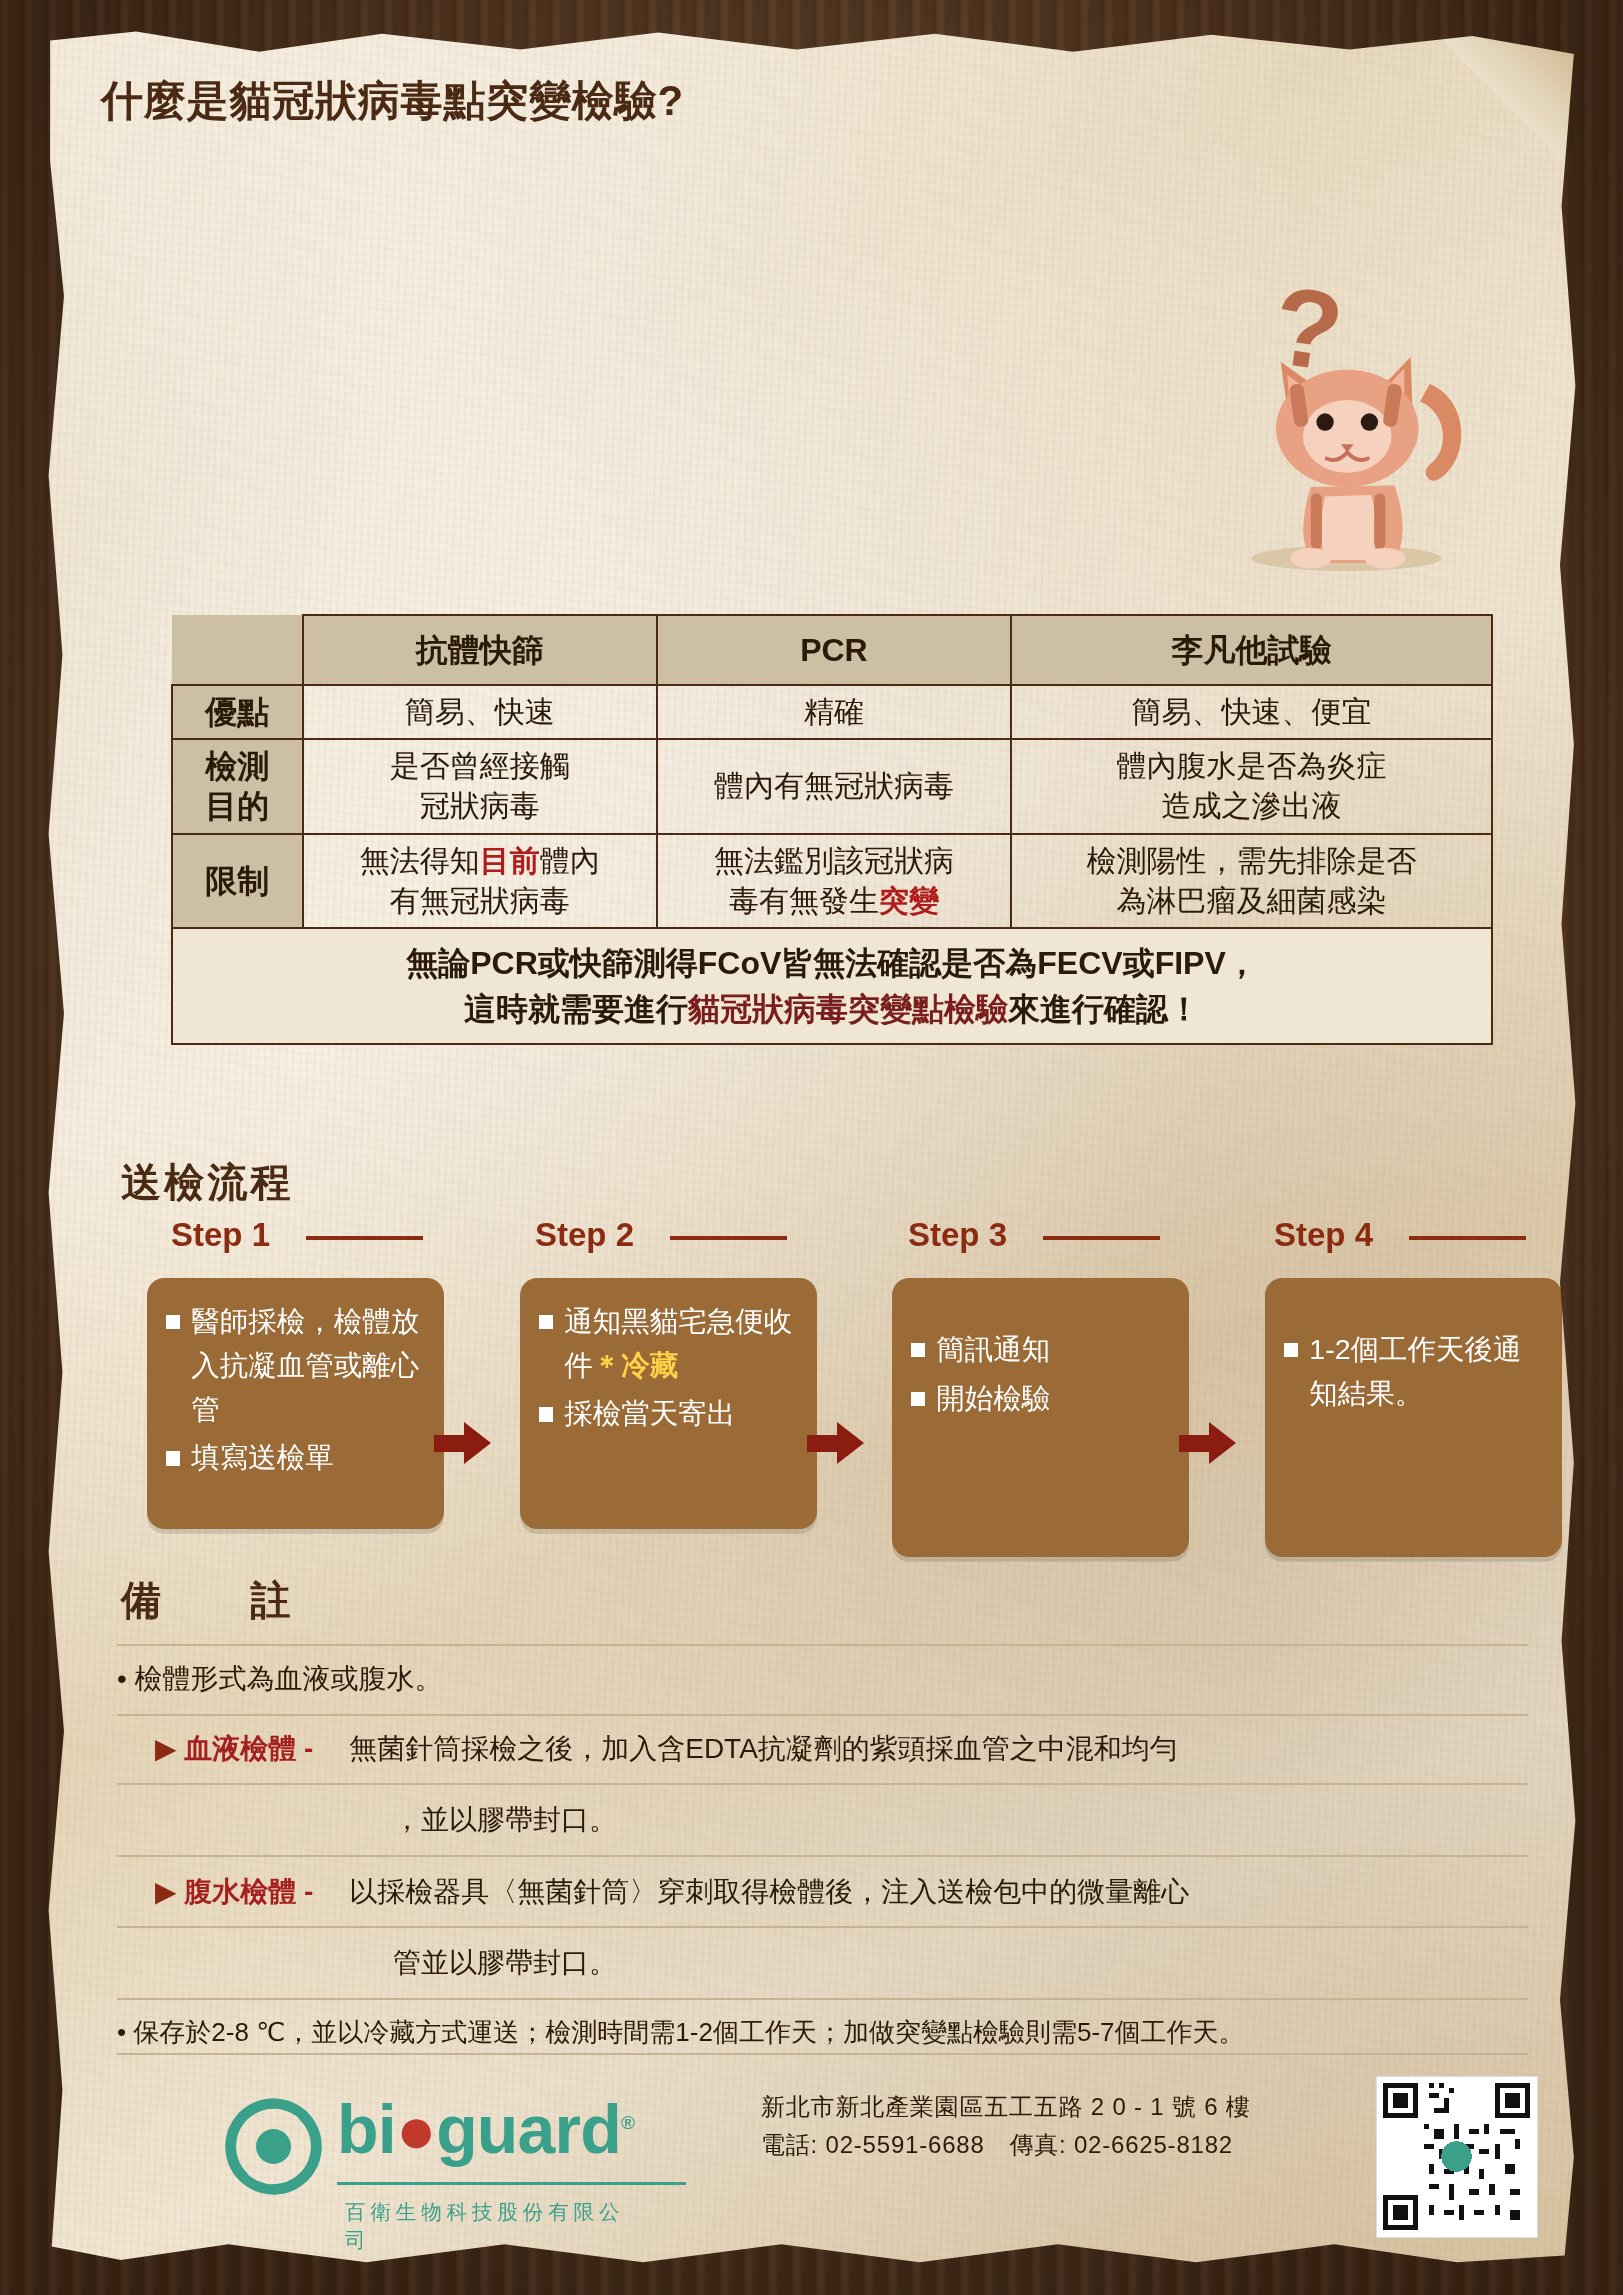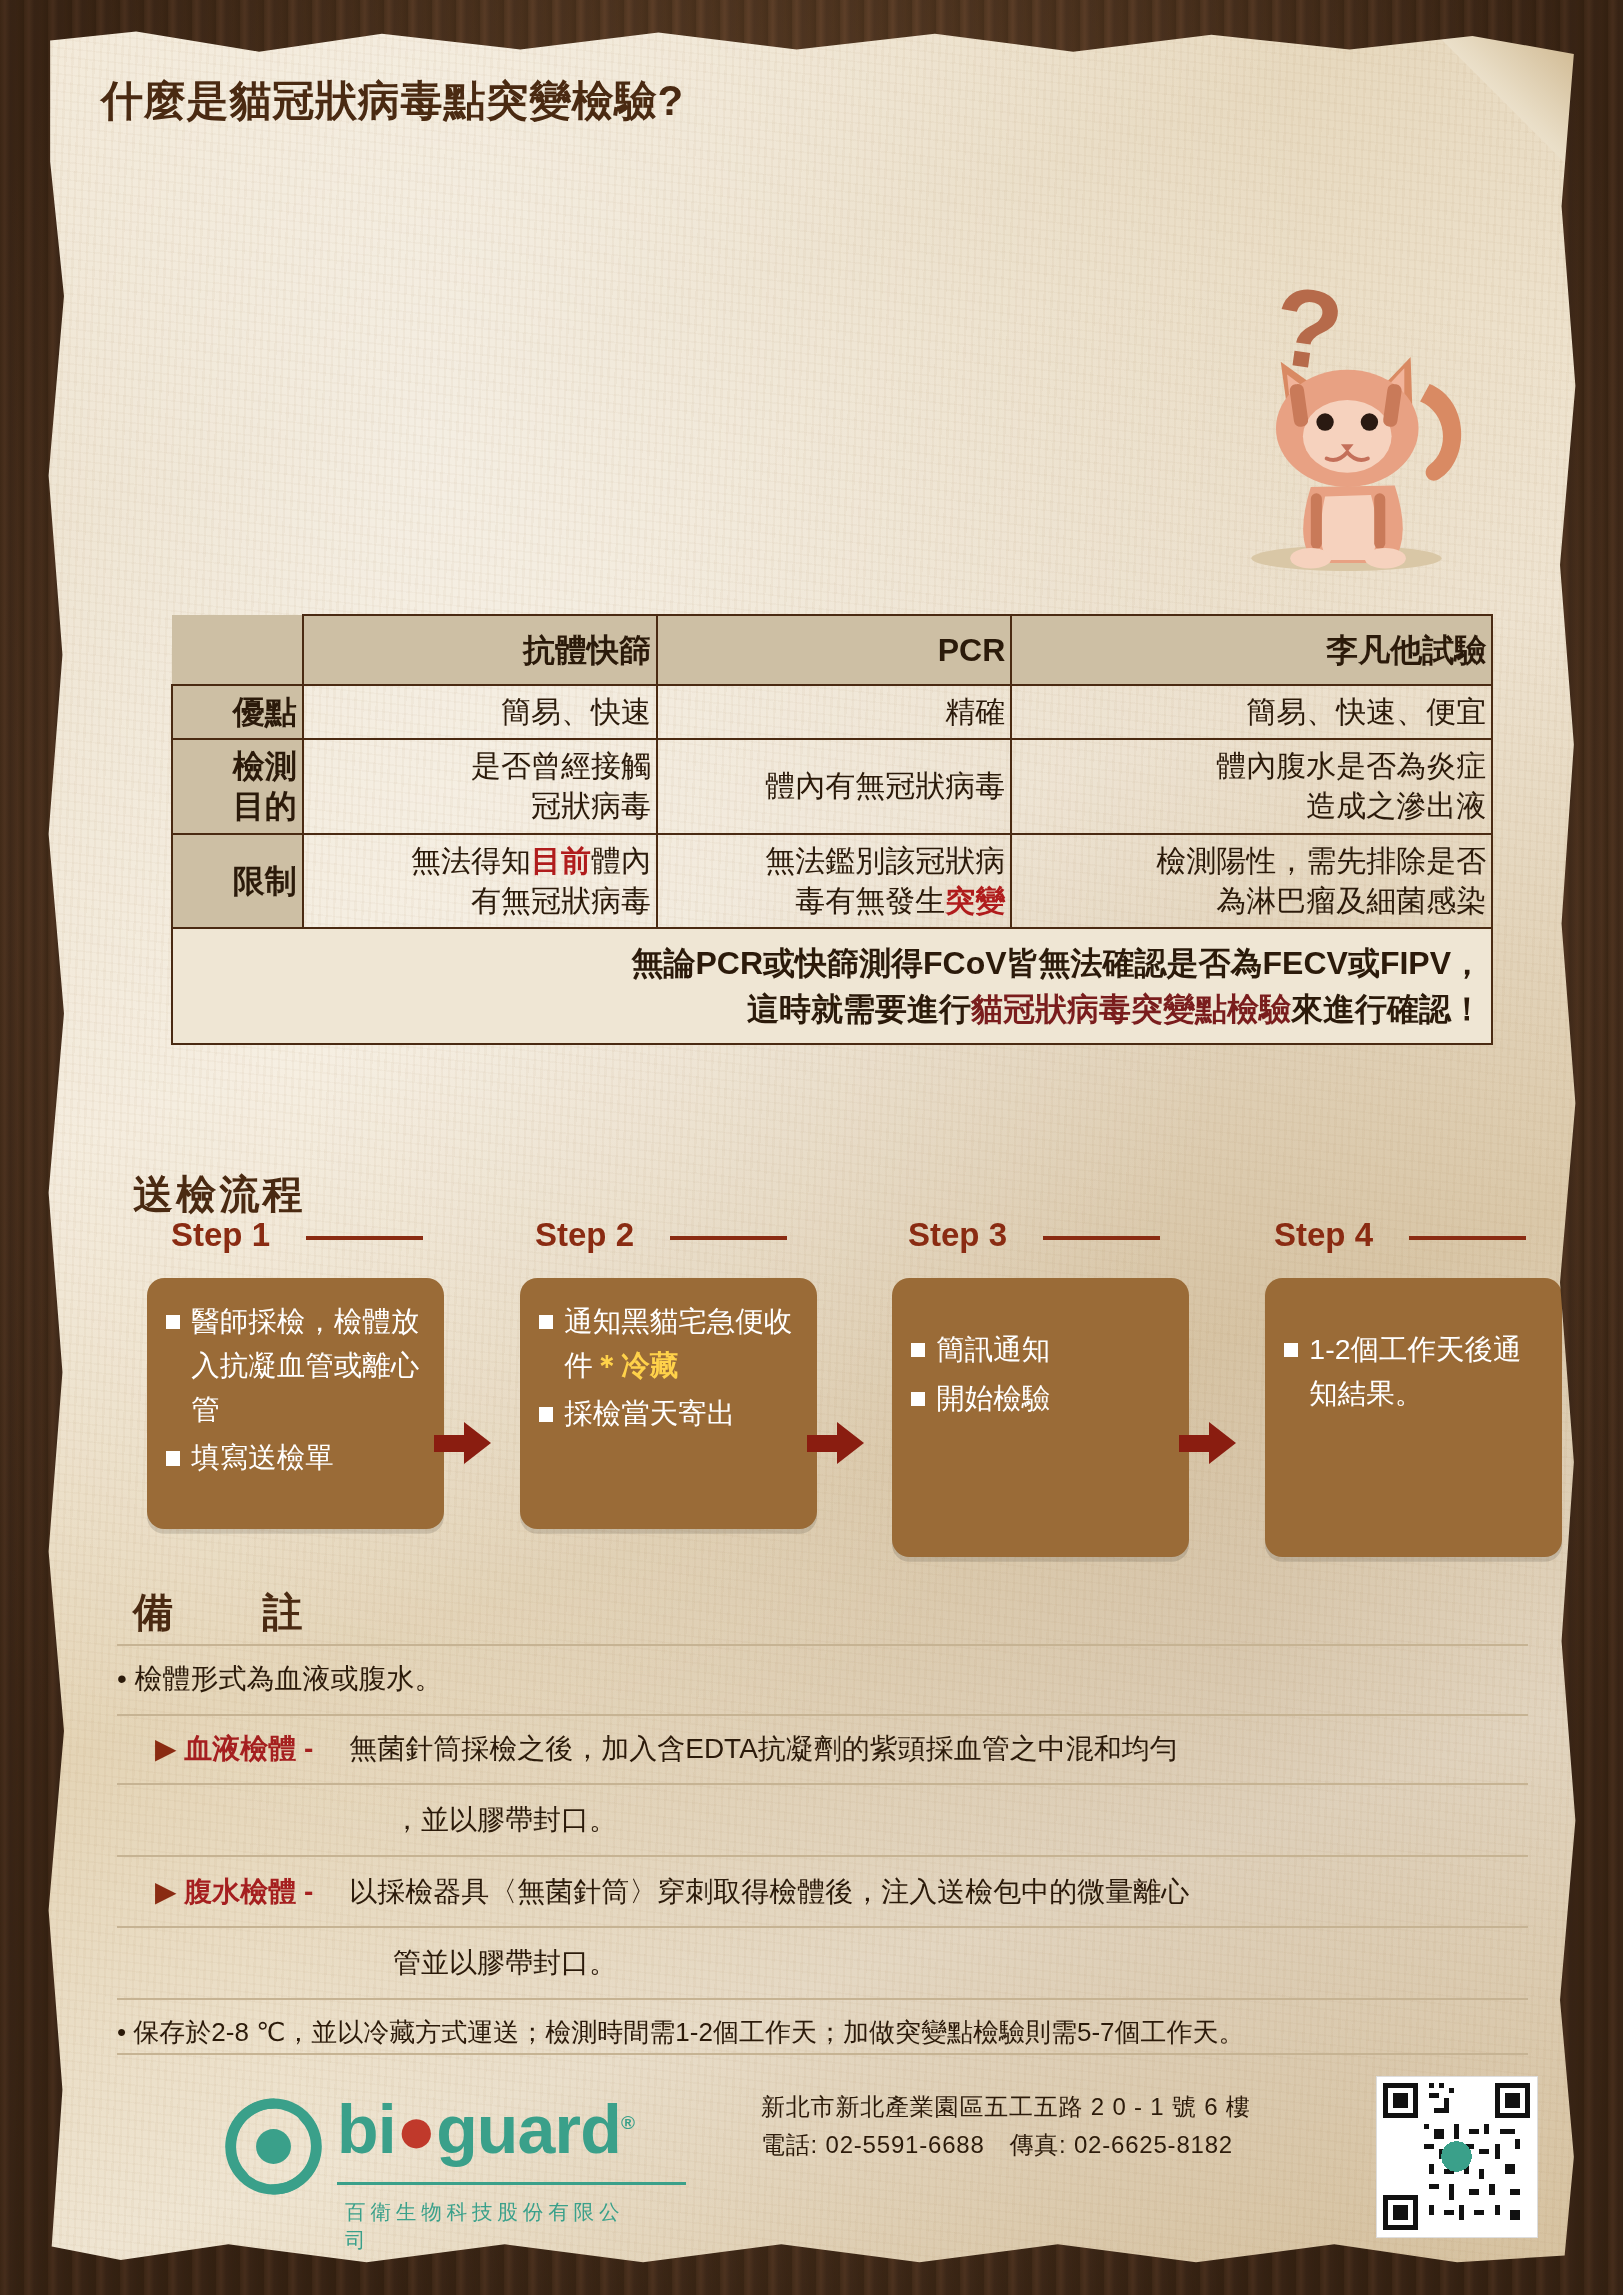--- a/index.html
+++ b/index.html
@@ -74,35 +74,35 @@
   }
 
   
   .tbl{
     position:absolute;left:127px;top:587px;width:1322px;
     border-collapse:collapse;
     font-size:30px;color:#2b1a0a;
   }
   .tbl td,.tbl th{
     border:2.4px solid #4a2a12;
-    text-align:right;vertical-align:middle;padding:6.3px 4.8px;
+    text-align:center;vertical-align:middle;padding:6.3px 4.8px;
     line-height:40px;
   }
   .tbl .hdr{background:#cdbfa4;font-weight:bold;font-size:32px;height:55px;}
   .tbl .rowlab{background:#cdbfa4;font-weight:bold;width:119px;font-size:32px;}
   .tbl .blank{background:#cdbfa4;border-left:none;border-top:none;}
   .tbl .note{
     background:#efe6d4;font-weight:bold;font-size:32px;color:#2b1a0a;line-height:46px;padding:11px 8px;
   }
   .hl-red{color:#b01c1c;font-weight:bold;}
   .hl-dark{color:#7a1d1d;font-weight:bold;}
 
   
   h2.sec{
-    position:absolute;left:73px;margin:16px;font-size:40px;font-weight:bold;color:#4a2a12;letter-spacing:3.2px;
+    position:absolute;left:73px;margin:4px;font-size:40px;font-weight:bold;color:#4a2a12;letter-spacing:3.2px;
   }
   .step-head{position:absolute;font-size:33px;font-weight:bold;color:#8a2b12;}
   .step-rule{position:absolute;height:4px;background:#8a2b12;}
   .box{
     position:absolute;border-radius:17.4px;background:#9a6b37;
     color:#fff;font-size:28.5px;line-height:44px;padding:20.6px 16px 16px 19px;
     box-shadow:0 4.8px 0 rgba(0,0,0,.12);
   }
   .box .li{display:flex;margin-bottom:4.8px;}
   .box .li .bullet{

